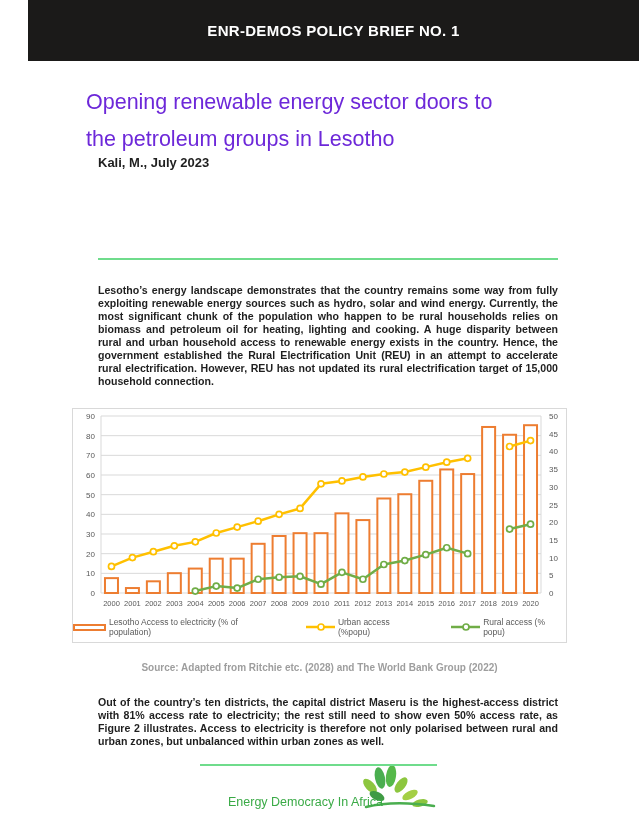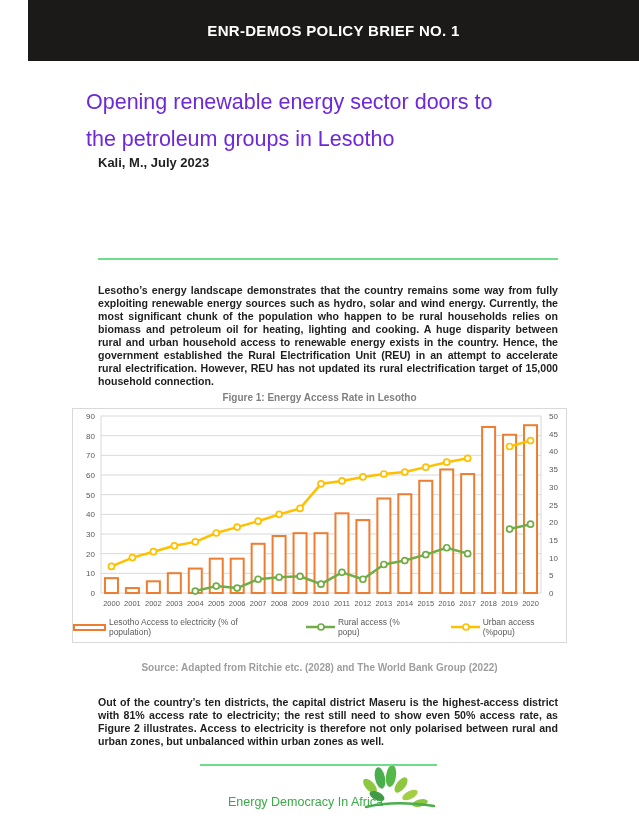--- a/index.html
+++ b/index.html
@@ -65,21 +65,20 @@
     <div>the petroleum groups in Lesotho</div>
   </div>
 
   <div class="author">Kali, M., July 2023</div>
 
 
   <div class="rule-green rule-top"></div>
 
   <div class="body-para para1">Lesotho’s energy landscape demonstrates that the country remains some way from fully exploiting renewable energy sources such as hydro, solar and wind energy. Currently, the most significant chunk of the population who happen to be rural households relies on biomass and petroleum oil for heating, lighting and cooking. A huge disparity between rural and urban household access to renewable energy exists in the country. Hence, the government established the Rural Electrification Unit (REU) in an attempt to accelerate rural electrification. However, REU has not updated its rural electrification target of 15,000 household connection.</div>
 
-  <div class="fig-caption">Figure 1: Energy Access Rate in Lesotho</div>
 
   <div class="chart-box">
     <svg id="chartSvg" width="493" height="205" viewBox="0 0 493 205">
         <line x1="28" x2="468" y1="184" y2="184" stroke="#d9d9d9" stroke-width="1"></line>
         <text x="22" y="187" text-anchor="end" font-size="8" fill="#595959">0</text>
         <line x1="28" x2="468" y1="164.33333333333334" y2="164.33333333333334" stroke="#d9d9d9" stroke-width="1"></line>
         <text x="22" y="167.33333333333334" text-anchor="end" font-size="8" fill="#595959">10</text>
         <line x1="28" x2="468" y1="144.66666666666666" y2="144.66666666666666" stroke="#d9d9d9" stroke-width="1"></line>
         <text x="22" y="147.66666666666666" text-anchor="end" font-size="8" fill="#595959">20</text>
         <line x1="28" x2="468" y1="125" y2="125" stroke="#d9d9d9" stroke-width="1"></line>
@@ -192,31 +191,31 @@
         <text x="436.57142857142856" y="197" text-anchor="middle" font-size="7.5" fill="#595959">2019</text>
         <text x="457.5238095238095" y="197" text-anchor="middle" font-size="7.5" fill="#595959">2020</text>
       </svg>
     <div class="chart-legend" id="chartLegend">
         <span class="legend-item">
           <span class="bar-swatch" style="border-color: rgb(237, 125, 49);"></span>
           <span>Lesotho Access to electricity (% of population)</span>
         </span>
         <span class="legend-item">
           <svg width="30" height="10">
+            <line x1="0" x2="30" y1="5" y2="5" stroke="#FFC000" stroke-width="2.5"></line>
+            <circle cx="15" cy="5" r="3" fill="#fff" stroke="#FFC000" stroke-width="1.7"></circle>
+          </svg>
+          <span>Urban access (%popu)</span>
+        </span>
+        <span class="legend-item">
+          <svg width="30" height="10">
             <line x1="0" x2="30" y1="5" y2="5" stroke="#70AD47" stroke-width="2.5"></line>
             <circle cx="15" cy="5" r="3" fill="#fff" stroke="#70AD47" stroke-width="1.7"></circle>
           </svg>
           <span>Rural access (% popu)</span>
-        </span>
-        <span class="legend-item">
-          <svg width="30" height="10">
-            <line x1="0" x2="30" y1="5" y2="5" stroke="#FFC000" stroke-width="2.5"></line>
-            <circle cx="15" cy="5" r="3" fill="#fff" stroke="#FFC000" stroke-width="1.7"></circle>
-          </svg>
-          <span>Urban access (%popu)</span>
         </span>
       </div>
   </div>
 
   <div class="source-line">Source: Adapted from Ritchie etc. (2028) and The World Bank Group (2022)</div>
 
   <div class="body-para para2">Out of the country’s ten districts, the capital district Maseru is the highest-access district with 81% access rate to electricity; the rest still need to show even 50% access rate, as Figure 2 illustrates. Access to electricity is therefore not only polarised between rural and urban zones, but unbalanced within urban zones as well.</div>
 
   <div class="rule-green rule-footer"></div>
 

